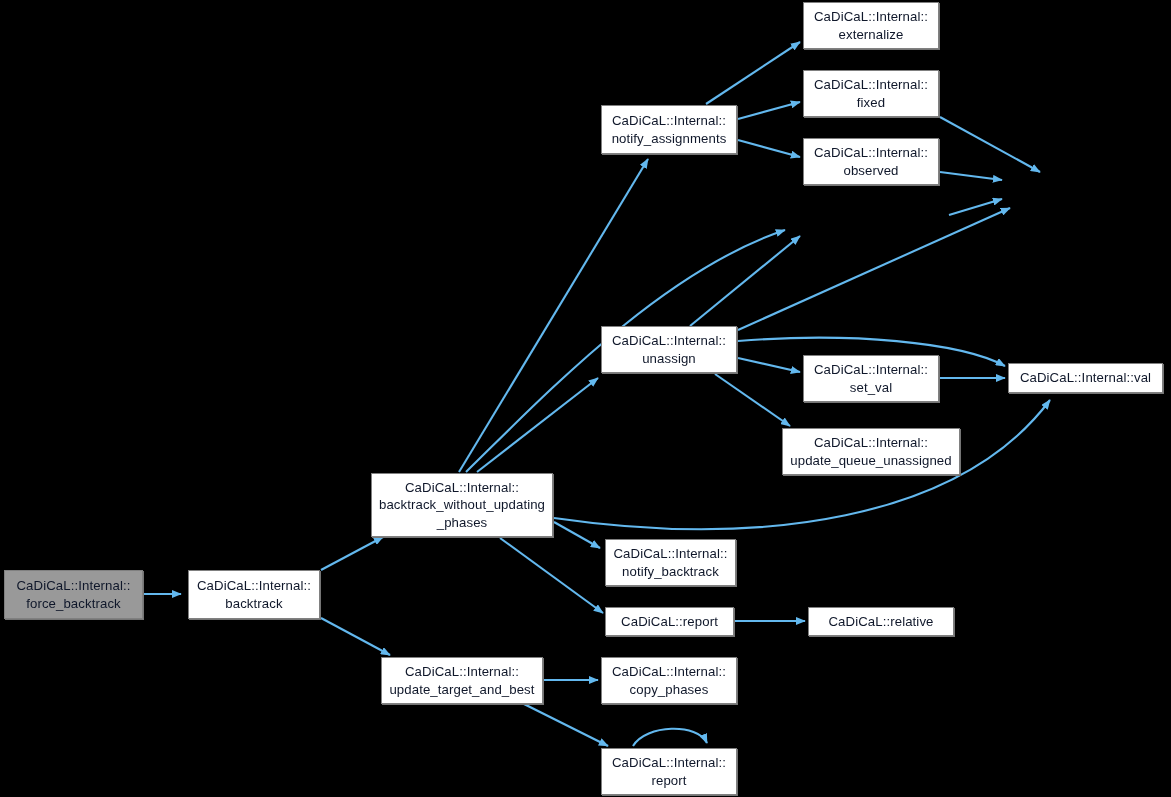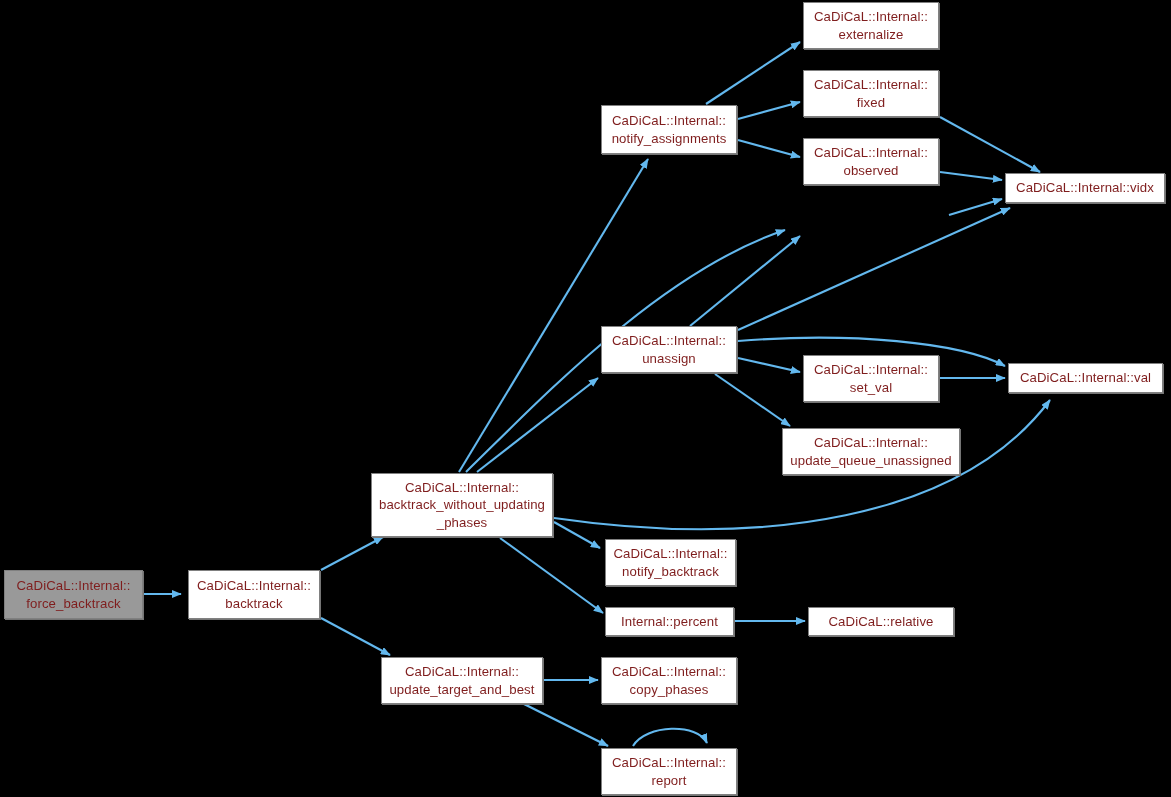--- a/index.html
+++ b/index.html
@@ -26,21 +26,21 @@
   .node {
     position: absolute;
     box-sizing: border-box;
     background: #ffffff;
     border: 1px solid #808080;
     box-shadow: 1px 1px 0 0 #757575;
     display: flex;
     align-items: center;
     justify-content: center;
     text-align: center;
-    color: #7f1d1d;
+    color: #0f172a;
     font-size: 13.2px;
     line-height: 1.32;
     letter-spacing: 0.1px;
     white-space: pre-line;
     padding: 0 4px;
   }
   .node.highlight {
     background: #999999;
   }
 </style>
@@ -124,38 +124,37 @@
 
   <div class="node" style="left:803px;top:2px;width:136px;height:47px;">CaDiCaL::Internal::
 externalize</div>
 
   <div class="node" style="left:803px;top:70px;width:136px;height:47px;">CaDiCaL::Internal::
 fixed</div>
 
   <div class="node" style="left:803px;top:138px;width:136px;height:47px;">CaDiCaL::Internal::
 observed</div>
 
-  <div class="node" style="left:1005px;top:173px;width:160px;height:30px;">CaDiCaL::Internal::vidx</div>
 
 
   <div class="node" style="left:601px;top:326px;width:136px;height:47px;">CaDiCaL::Internal::
 unassign</div>
 
   <div class="node" style="left:803px;top:355px;width:136px;height:47px;">CaDiCaL::Internal::
 set_val</div>
 
   <div class="node" style="left:1008px;top:363px;width:155px;height:30px;">CaDiCaL::Internal::val</div>
 
   <div class="node" style="left:782px;top:428px;width:178px;height:47px;">CaDiCaL::Internal::
 update_queue_unassigned</div>
 
   <div class="node" style="left:605px;top:539px;width:131px;height:47px;">CaDiCaL::Internal::
 notify_backtrack</div>
 
-  <div class="node" style="left:605px;top:607px;width:129px;height:29px;">Internal::percent</div>
+  <div class="node" style="left:605px;top:607px;width:129px;height:29px;">CaDiCaL::report</div>
 
   <div class="node" style="left:808px;top:607px;width:146px;height:29px;">CaDiCaL::relative</div>
 
   <div class="node" style="left:381px;top:657px;width:162px;height:47px;">CaDiCaL::Internal::
 update_target_and_best</div>
 
   <div class="node" style="left:601px;top:657px;width:136px;height:47px;">CaDiCaL::Internal::
 copy_phases</div>
 
   <div class="node" style="left:601px;top:748px;width:136px;height:47px;">CaDiCaL::Internal::

